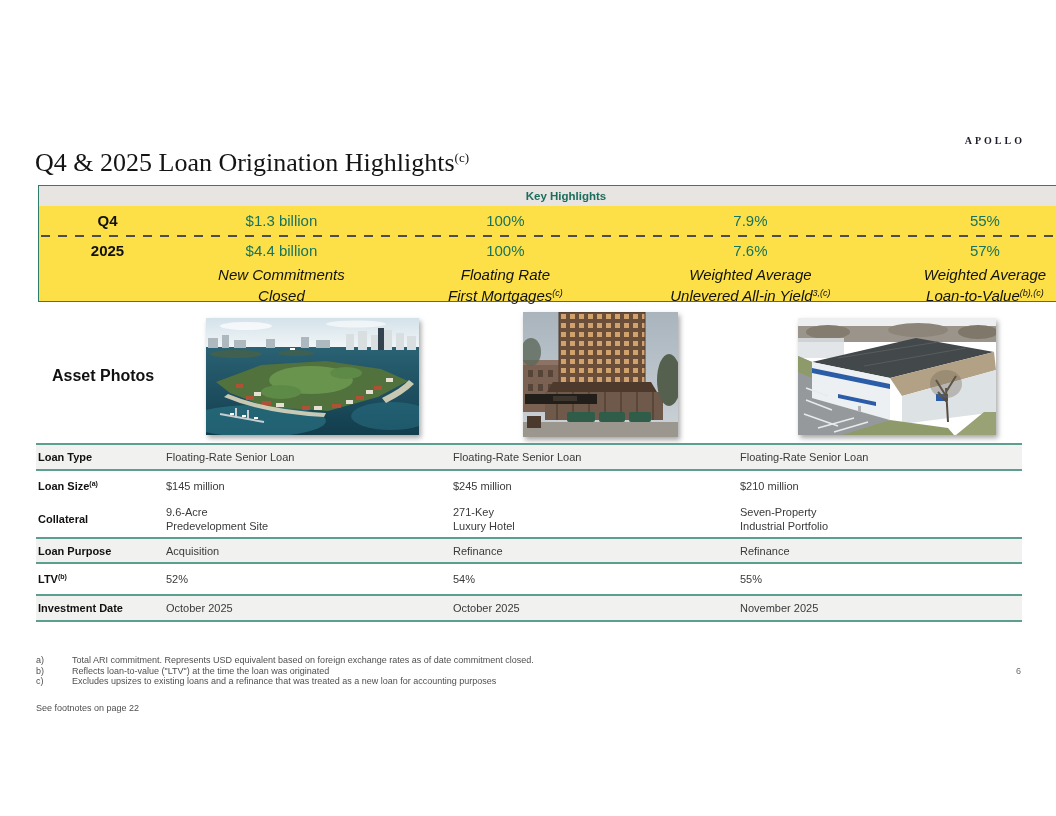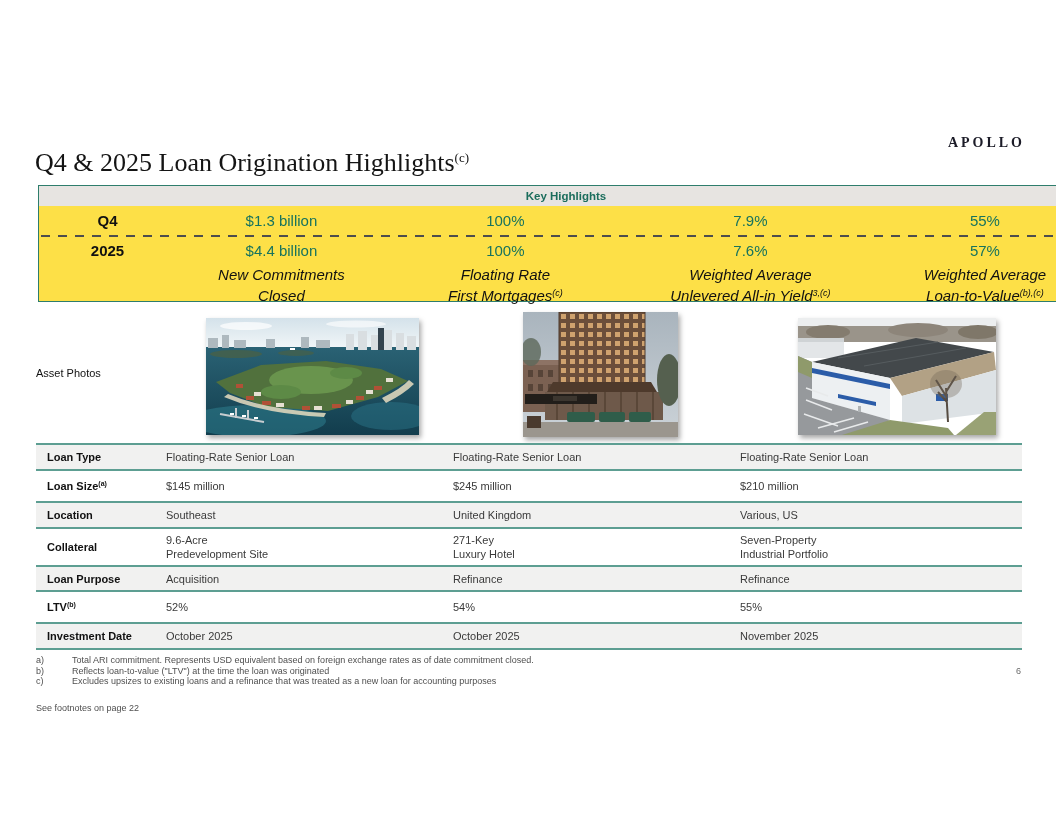--- a/index.html
+++ b/index.html
@@ -1,21 +1,21 @@
 <!DOCTYPE html>
 <html><head>
 <meta charset="utf-8">
 <style>
   html,body{margin:0;padding:0;background:#ffffff;}
   .slide{position:relative;width:1056px;height:816px;background:#ffffff;overflow:hidden;
          font-family:"Liberation Sans",sans-serif;color:#1a1a1a;}
 
   
   .logo{position:absolute;top:135px;right:31px;font-family:"Liberation Serif",serif;
-        font-size:14px;font-weight:700;letter-spacing:3px;color:#1c1c28;}
+        font-size:10px;font-weight:700;letter-spacing:3px;color:#1c1c28;}
 
   
   .title{position:absolute;left:35px;top:148px;font-family:"Liberation Serif",serif;
          font-weight:400;font-size:26px;color:#141414;margin:0;}
   .title sup{font-size:13px;vertical-align:9px;}
 
   
   .kh-box{position:absolute;left:38px;top:185px;width:1056px;height:117px;
           border:1.5px solid #2e7d6c;box-sizing:border-box;background:#fde047;}
   .kh-header{height:20px;line-height:20px;background:#e7e4e1;text-align:center;
@@ -26,33 +26,33 @@
   .kh-side{text-align:center;font-weight:700;font-size:15px;color:#111;}
   .kh-val{text-align:center;font-weight:400;font-size:15px;color:#17735e;}
   .kh-dash{height:2px;margin:0 2px;
      background:repeating-linear-gradient(90deg,#4d4d4d 0 9px,transparent 9px 17px);}
   .kh-labels{margin-top:3px;}
   .kh-cat{text-align:center;font-weight:400;font-style:italic;font-size:15px;
           line-height:18px;color:#111;}
   .kh-cat sup{font-size:9px;vertical-align:5px;}
 
   
-  .asset-label{position:absolute;left:36px;top:367px;font-size:11px;font-weight:400;color:#111;}
+  .asset-label{position:absolute;left:52px;top:367px;font-size:16px;font-weight:700;color:#111;}
   .photo{position:absolute;box-shadow:2px 3px 5px rgba(0,0,0,0.35);}
   .photo svg{display:block;}
   .photo1{left:206px;top:318px;width:213px;height:117px;}
   .photo2{left:523px;top:312px;width:155px;height:125px;}
   .photo3{left:798px;top:318px;width:198px;height:117px;}
 
   
   .dtable{position:absolute;left:36px;top:443px;width:986px;}
   .t-row{display:grid;grid-template-columns:130px 287px 287px 282px;align-items:center;
          box-sizing:border-box;}
   .t-row.shaded{background:#f1f1f0;border-top:2px solid #5d9e92;border-bottom:2px solid #5d9e92;}
-  .t-label{font-size:11px;font-weight:700;color:#111;padding-left:11px;}
+  .t-label{font-size:11px;font-weight:700;color:#111;padding-left:2px;}
   .t-label sup{font-size:7px;vertical-align:4px;}
   .t-cell{font-size:11px;color:#3a3a3a;text-align:left;white-space:pre-line;line-height:14px;}
   .h28{height:28px;} .h30{height:30px;} .h36{height:36px;} .h27{height:27px;}
 
   
   .footnotes{position:absolute;left:36px;top:655px;font-size:9px;color:#4f4f4f;line-height:10.5px;}
   .fn-line{display:grid;grid-template-columns:36px auto;}
   .see-note{margin-top:16px;}
 
   .page-num{position:absolute;left:1016px;top:666px;font-size:9px;color:#6a6a6a;}
@@ -279,26 +279,20 @@
       <div class="t-cell">Floating-Rate Senior Loan</div>
       <div class="t-cell">Floating-Rate Senior Loan</div>
       <div class="t-cell">Floating-Rate Senior Loan</div>
     </div>
     <div class="t-row h30">
       <div class="t-label"><span>Loan Size</span><sup>(a)</sup></div>
       <div class="t-cell">$145 million</div>
       <div class="t-cell">$245 million</div>
       <div class="t-cell">$210 million</div>
     </div>
-    <div class="t-row shaded h28">
-      <div class="t-label"><span>Location</span><sup></sup></div>
-      <div class="t-cell">Southeast</div>
-      <div class="t-cell">United Kingdom</div>
-      <div class="t-cell">Various, US</div>
-    </div>
     <div class="t-row h36">
       <div class="t-label"><span>Collateral</span><sup></sup></div>
       <div class="t-cell">9.6-Acre
 Predevelopment Site</div>
       <div class="t-cell">271-Key
 Luxury Hotel</div>
       <div class="t-cell">Seven-Property
 Industrial Portfolio</div>
     </div>
     <div class="t-row shaded h27">

